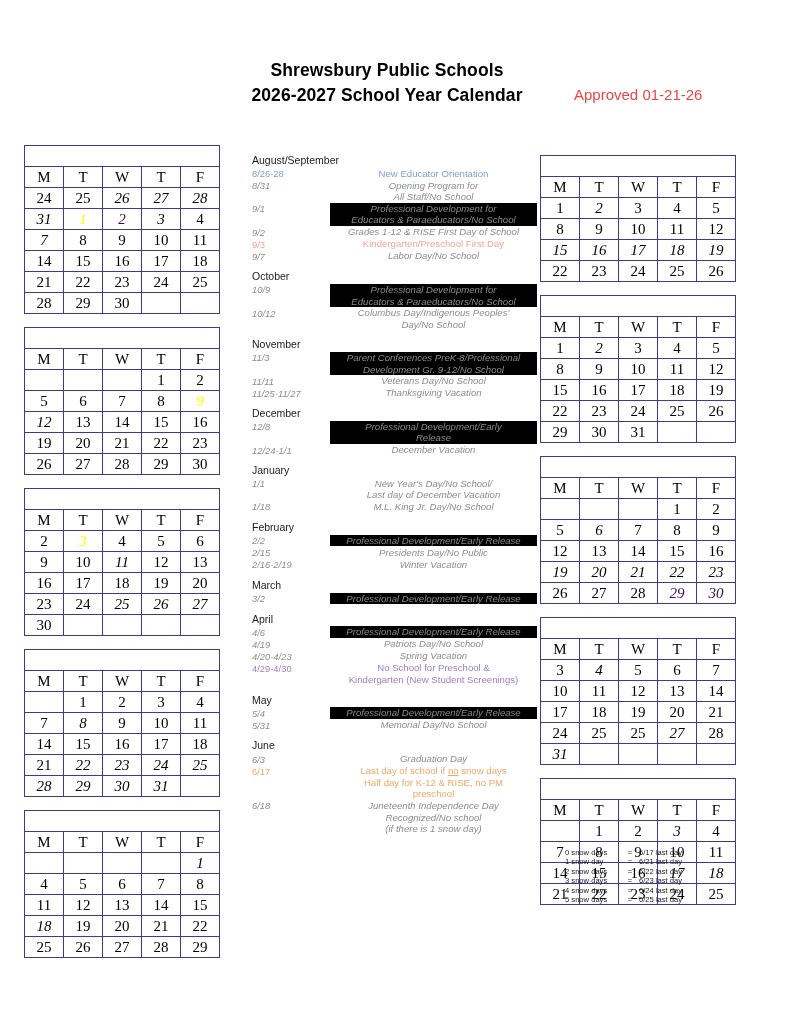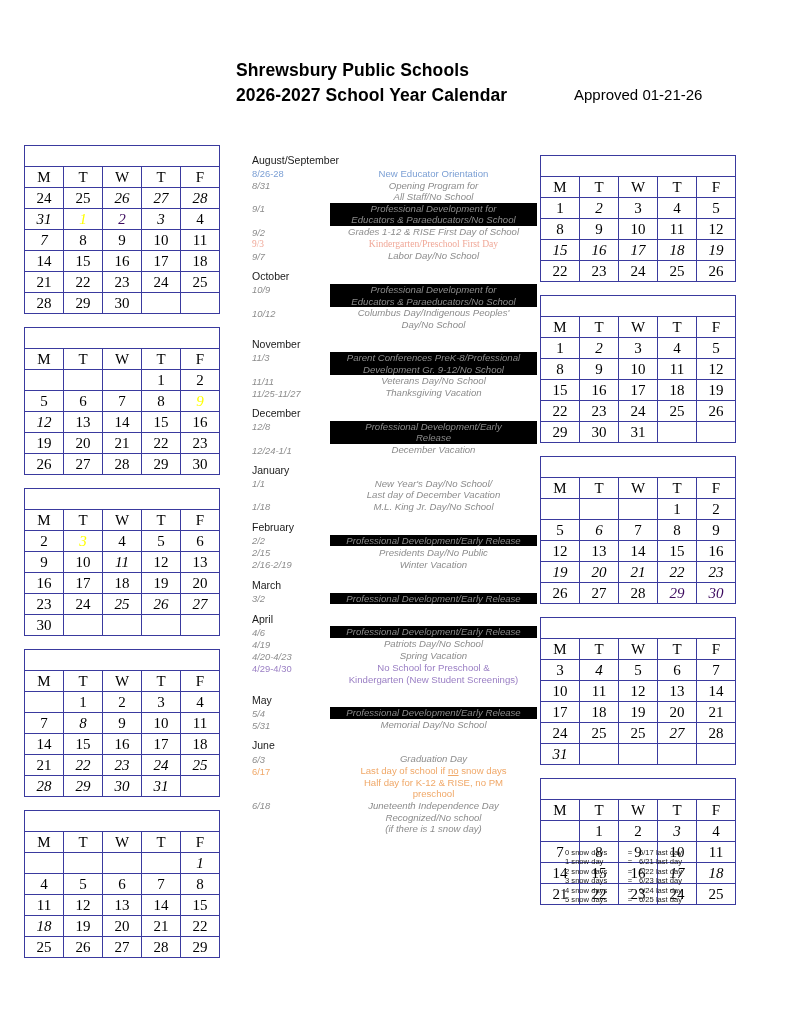--- a/index.html
+++ b/index.html
@@ -16,35 +16,36 @@
 
   
   .page-header {
     position: absolute;
     left: 0; top: 58px;
     width: 791px;
     height: 58px;
   }
   .title-block {
     position: absolute;
-    left: 236px; top: 0;
+    left: 222px; top: 0;
     width: 330px;
+    text-align: center;
   }
   .title-line {
     font-size: 17.5px;
     font-weight: bold;
     line-height: 25px;
     letter-spacing: 0.1px;
     white-space: nowrap;
   }
   .approved {
     position: absolute;
     left: 574px; top: 28px;
     font-size: 15px;
-    color: #000000;
+    color: #ef4444;
     white-space: nowrap;
   }
 
   
   .col-left  { position: absolute; left: 24px;  top: 145px; width: 196px; }
   .col-mid   { position: absolute; left: 252px; top: 155px; width: 285px; }
   .col-right { position: absolute; left: 540px; top: 155px; width: 224px; }
 
   
   .month { width: 196px; border-collapse: collapse; margin-bottom: 13px; }
@@ -100,21 +101,21 @@
     flex: 0 0 78px;
     color: #8c8c8c;
     font-size: 9.4px;
     line-height: 11.6px;
     padding-top: 0.5px;
   }
   .note-text { flex: 1; color: #8c8c8c; font-size: 9.6px; line-height: 11.6px; }
   .note-text span.ln { display: block; text-align: center; }
   .hl { background: #000000; }
   .c-blue   { color: #7b9fd4; }
-  .c-pink   { color: #f0a898; font-family: Liberation Serif, serif; }
+  .c-pink   { color: #f0a898; }
   .c-purple { color: #9a7fc4; }
   .c-orange { color: #f0a868; }
   .c-gray   { color: #8c8c8c; font-style: italic; }
   u { text-decoration: underline; }
 
   
   .snow-legend {
     position: absolute;
     left: 565px; top: 848px;
     font-size: 7.6px;

